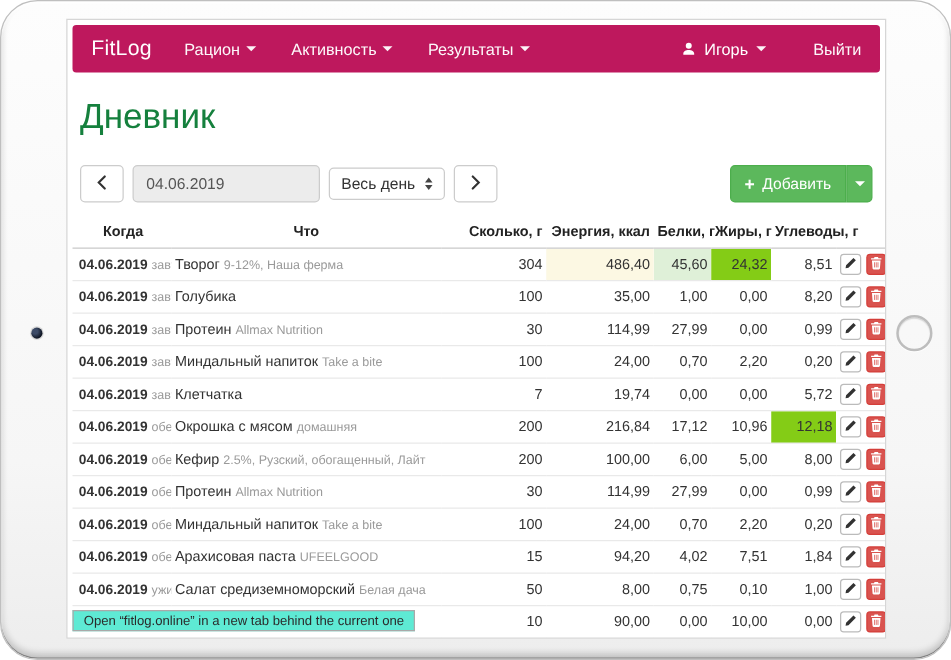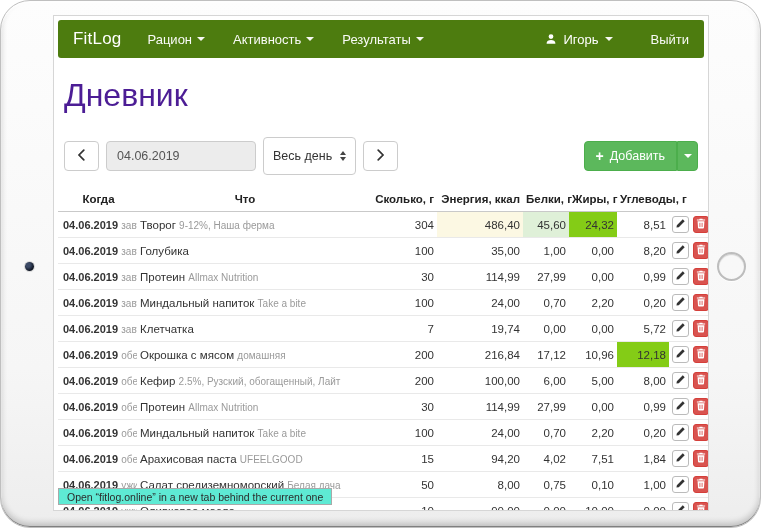--- a/index.html
+++ b/index.html
@@ -15,41 +15,41 @@
     background:radial-gradient(circle at 35% 35%,#3c4a66 0 25%,#0d1320 70%);box-shadow:0 0 0 1px #d9d9d9;}
   .home-btn{position:absolute;left:716px;top:251px;width:29px;height:29px;border-radius:50%;
     background:transparent;border:2px solid #bdbdbd;
     box-shadow:inset 0 1px 1px rgba(0,0,0,.15), 0 1px 0 rgba(255,255,255,.8);}
 
   
   .screen{position:absolute;left:52px;top:14px;width:656px;height:496px;background:#fff;
     border:1px solid #d6d6d6;overflow:hidden;}
 
   
-  .navbar{margin:4px 4px 0;height:38px;border-radius:3px;background:#4d7c0f;
+  .navbar{margin:4px 4px 0;height:38px;border-radius:3px;background:#be185d;
     display:flex;align-items:center;padding:0 15px;color:#fff;}
   .brand{font-size:17px;color:#fff;margin-right:26px;letter-spacing:.2px;cursor:pointer;}
   .nav-item{font-size:13px;color:rgba(255,255,255,.97);margin-right:28px;display:flex;align-items:center;gap:5px;cursor:pointer;}
   .caret{width:0;height:0;border-left:4px solid transparent;border-right:4px solid transparent;border-top:4px solid rgba(255,255,255,.95);}
   .nav-right{margin-left:auto;display:flex;align-items:center;gap:38px;}
   .nav-user{display:flex;align-items:center;gap:6px;font-size:13px;cursor:pointer;}
   .user-icon svg{display:block;}
 
   
   .content{padding:0 4px;}
-  h1.page-title{margin:19px 0 0 6px;font-size:32px;font-weight:500;color:#4c1d95;}
+  h1.page-title{margin:19px 0 0 6px;font-size:28px;font-weight:500;color:#15803d;}
 
   .controls{margin:23px 6px 0 6px;display:flex;align-items:center;justify-content:space-between;}
   .ctrl-left{display:flex;align-items:center;gap:7px;}
   .btn{display:inline-flex;align-items:center;justify-content:center;height:30px;border:1px solid #ccc;
     border-radius:4px;background:#fff;cursor:pointer;font-family:inherit;}
   .btn-nav{width:35px;}
   .date-input{height:30px;width:150px;border:1px solid #ccc;border-radius:4px;background:#ececec;
     padding:0 10px;font-size:12.5px;color:#555;font-family:inherit;}
-  .select{height:38px;padding:0 9px;display:inline-flex;align-items:center;gap:8px;border:1px solid #ccc;
+  .select{height:26px;padding:0 9px;display:inline-flex;align-items:center;gap:8px;border:1px solid #ccc;
     border-radius:4px;background:#fff;font-size:12.5px;color:#333;cursor:pointer;}
   .dual-caret{display:flex;flex-direction:column;gap:2px;align-items:center;}
   .dual-caret i{display:block;width:0;height:0;border-left:3.5px solid transparent;border-right:3.5px solid transparent;}
   .dual-caret .up{border-bottom:4px solid #444;}
   .dual-caret .dn{border-top:4px solid #444;}
 
   .add-group{display:flex;}
   .btn-add{height:30px;background:#5cb85c;border:1px solid #4cae4c;border-radius:4px 0 0 4px;color:#fff;
     font-size:12.5px;font-weight:500;display:inline-flex;align-items:center;gap:6px;padding:0 11px;cursor:pointer;font-family:inherit;}
   .btn-add .plus{font-size:14px;font-weight:700;line-height:1;}

